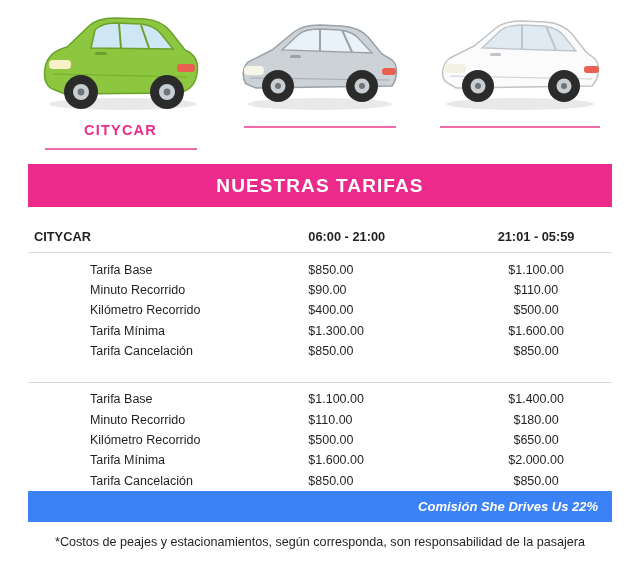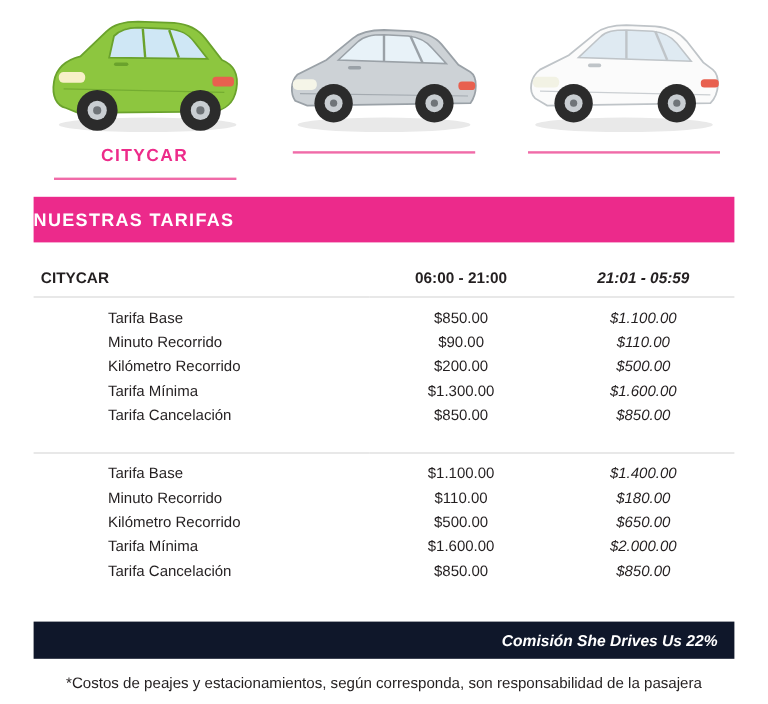--- a/index.html
+++ b/index.html
@@ -48,43 +48,44 @@
     margin: 10px auto 0 auto;
     width: 152px;
   }
   .vehicle.wide .vehicle-rule { width: 160px; }
 
   
   .banner {
     margin: 14px 28px 0 28px;
     background: #ec2a8b;
     color: #ffffff;
-    font-size: 15px;
+    text-align: center;
+    font-size: 19px;
     font-weight: bold;
     letter-spacing: 1.1px;
     padding: 11px 0 10px 0;
   }
 
   
   .rates {
     margin: 0 28px;
     padding-top: 16px;
   }
   table.rate-table {
     width: 100%;
     border-collapse: collapse;
     font-size: 12.5px;
   }
   table.rate-table td {
     padding: 3.2px 0;
     vertical-align: middle;
   }
   .col-label { width: 48%; }
-  .col-day   { width: 26%; text-align: center; }
-  .col-night { width: 26%; text-align: center; font-style: italic; }
+  .col-day   { width: 26%; text-align: left; }
+  .col-night { width: 26%; text-align: center; }
 
   tr.group-head td {
     font-weight: bold;
     font-size: 12.8px;
     padding-top: 6px;
     padding-bottom: 8px;
   }
   tr.group-head .col-label { padding-left: 6px; }
   tr.item .col-label { padding-left: 62px; }
   tr.spacer td { height: 14px; }
@@ -92,22 +93,22 @@
   .divider-row td {
     border-top: 1px solid #d9d9d9;
     height: 0;
     padding: 0;
     font-size: 0;
     line-height: 0;
   }
 
   
   .commission {
-    margin: 32px 28px 0 28px;
-    background: #0f172a;
+    margin: 0 28px 0 28px;
+    background: #3b82f6;
     color: #ffffff;
     text-align: right;
     font-size: 13px;
     font-style: italic;
     font-weight: bold;
     padding: 8px 14px 8px 0;
     box-sizing: border-box;
   }
 
   
@@ -219,21 +220,21 @@
           <td class="col-day">$850.00</td>
           <td class="col-night">$1.100.00</td>
         </tr>
         <tr class="item">
           <td class="col-label">Minuto Recorrido</td>
           <td class="col-day">$90.00</td>
           <td class="col-night">$110.00</td>
         </tr>
         <tr class="item">
           <td class="col-label">Kilómetro Recorrido</td>
-          <td class="col-day">$200.00</td>
+          <td class="col-day">$400.00</td>
           <td class="col-night">$500.00</td>
         </tr>
         <tr class="item">
           <td class="col-label">Tarifa Mínima</td>
           <td class="col-day">$1.300.00</td>
           <td class="col-night">$1.600.00</td>
         </tr>
         <tr class="item">
           <td class="col-label">Tarifa Cancelación</td>
           <td class="col-day">$850.00</td>

